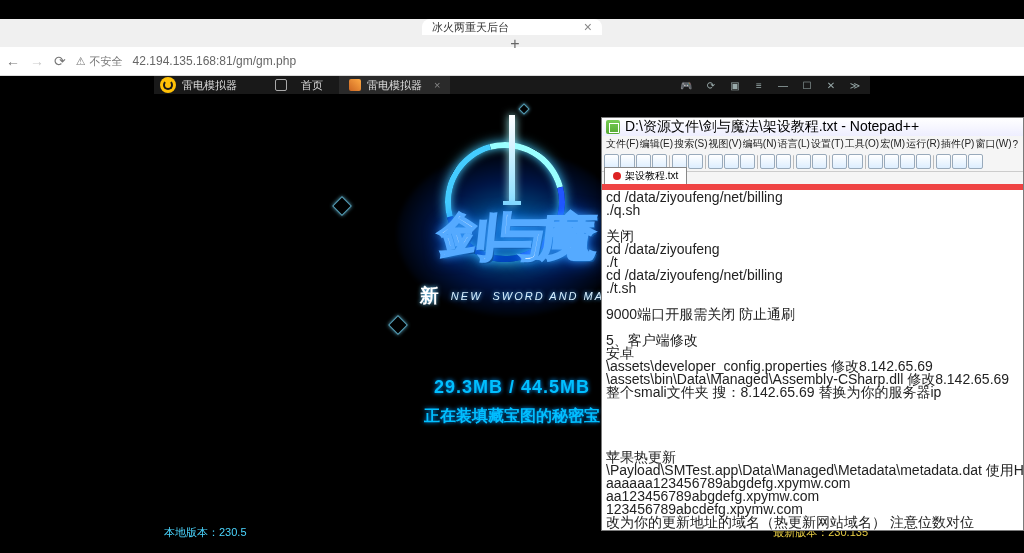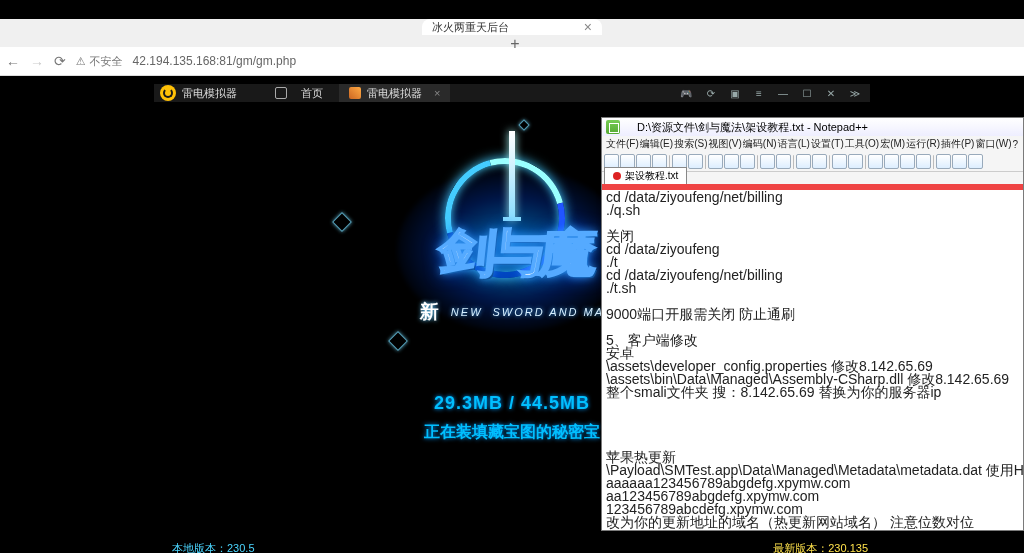--- a/index.html
+++ b/index.html
@@ -10,21 +10,21 @@
 .browser-tab-bar { height: 28px; background: #f0f0f0; display: flex; align-items: center; padding: 0 4px; flex-direction: column; }
 .browser-tab { height: 24px; background: #fff; border-radius: 8px 8px 0 0; padding: 0 10px; display: flex; align-items: center; gap: 8px; min-width: 180px; font-size: 11px; color: #333; }
 .tab-close { font-size: 14px; color: #888; margin-left: auto; cursor: pointer; }
 .tab-plus { width: 20px; height: 20px; display: flex; align-items: center; justify-content: center; color: #666; font-size: 16px; margin-left: 6px; cursor: pointer; }
 
 .url-bar { height: 29px; background: #fff; display: flex; align-items: center; padding: 0 6px; gap: 10px; border-bottom: 1px solid #dcdcdc; }
 .url-back, .url-reload { color: #777; font-size: 14px; cursor: pointer; }
 .url-insecure { color: #777; font-size: 11px; display: flex; align-items: center; gap: 4px; }
 .url-text { font-size: 12px; color: #666; }
 
-.emulator-top { position: relative; margin: 8px 154px; height: 18px; background: #191919; display: flex; align-items: center; color: #ddd; font-size: 11px; }
+.emulator-top { position: relative; margin: 0 154px; height: 18px; background: #191919; display: flex; align-items: center; color: #ddd; font-size: 11px; }
 .emu-logo { width: 16px; height: 16px; border-radius: 50%; background: #ffc107; margin: 0 6px; position: relative; }
 .emu-logo::after { content: ""; position: absolute; inset: 3px; border: 2px solid #191919; border-radius: 50%; border-top-color: transparent; }
 .emu-title { margin-right: 28px; }
 .emu-home { display: flex; align-items: center; gap: 14px; padding: 0 10px; }
 .emu-home-icon { width: 12px; height: 12px; border: 1px solid #aaa; border-radius: 2px; }
 .emu-tab { background: #2a2a2a; height: 18px; display: flex; align-items: center; gap: 6px; padding: 0 10px; margin-left: 6px; }
 .emu-tab-icon { width: 12px; height: 12px; background: linear-gradient(45deg,#c62,#fa4); border-radius: 2px; }
 .emu-tab-x { color: #888; margin-left: 6px; cursor: pointer; }
 .emu-right { margin-left: auto; display: flex; gap: 10px; padding-right: 8px; }
 .emu-ctl { color: #9aa; font-size: 10px; width: 14px; text-align: center; cursor: pointer; }
@@ -44,29 +44,29 @@
 .sub-cn { font-size: 19px; font-weight: 700; color: #fff; text-shadow: 0 0 4px #6cf; }
 .sub-en { font-style: italic; }
 .logo-frost { position: absolute; inset: -6%; pointer-events: none; }
 .logo-frost span { position: absolute; width: 14px; height: 14px; border: 1px solid #7df; transform: rotate(45deg); opacity: 0.7; box-shadow: 0 0 4px #7df; }
 .logo-frost span:nth-child(1){ left: 6%; top: 34%; } .logo-frost span:nth-child(2){ right: 5%; top: 38%; } .logo-frost span:nth-child(3){ left: 20%; bottom: 12%; } .logo-frost span:nth-child(4){ right: 22%; bottom: 8%; } .logo-frost span:nth-child(5){ left: 52%; top: -4%; width: 8px; height: 8px; }
 
 .dl-info { margin-top: 28px; text-align: center; }
 .dl-size { color: #00bfff; font-size: 18px; font-weight: 600; letter-spacing: 1px; text-shadow: 0 0 4px #09f; }
 .dl-msg { color: #00bfff; font-size: 16px; font-weight: 600; margin-top: 8px; text-shadow: 0 0 4px #09f; }
 
-.version-bar { position: absolute; left: 16px; right: 0; bottom: 0; height: 16px; display: flex; justify-content: space-between; font-size: 11px; padding: 0 2px; }
+.version-bar { position: absolute; left: 8px; right: 0; bottom: 0; height: 16px; display: flex; justify-content: space-between; font-size: 11px; padding: 0 2px; }
 .ver-local { color: #4bd6ff; }
 .ver-remote { color: #ffe24b; }
 
 .bottom-black { height: 12px; background: #000; }
 
 
 .npp { position: absolute; right: 0; top: 117px; width: 423px; height: 414px; background: #fff; border: 1px solid #7a7a7a; display: flex; flex-direction: column; box-shadow: 2px 2px 6px rgba(0,0,0,0.3); font-family: "SimSun", monospace; }
-.npp-title { height: 18px; background: linear-gradient(#fff,#eef); display: flex; align-items: center; gap: 17px; padding: 0 4px; font-size: 11px; }
+.npp-title { height: 18px; background: linear-gradient(#fff,#eef); display: flex; align-items: center; gap: 5px; padding: 0 4px; font-size: 14px; }
 .npp-icon { width: 14px; height: 14px; background: linear-gradient(#7c5,#5a3); border-radius: 2px; position: relative; }
 .npp-icon::after { content: ""; position: absolute; left: 3px; top: 3px; width: 8px; height: 8px; border: 1px solid #fff; }
 .npp-menu { height: 16px; background: #f5f5f5; display: flex; gap: 1px; padding: 0 4px; font-size: 10px; color: #222; align-items: center; flex-wrap: nowrap; overflow: hidden; }
 .npp-toolbar { height: 20px; display: flex; align-items: center; gap: 1px; padding: 1px 2px; background: #f5f5f5; border-bottom: 1px solid #ccc; overflow: hidden; }
 .tb { width: 15px; height: 15px; border: 1px solid #9ab; background: linear-gradient(#fff,#def); border-radius: 2px; flex: none; }
 .tb.sep { width: 1px; background: #bbb; border: none; height: 14px; margin: 0 1px; }
 .npp-tab-row { height: 18px; background: #f5f5f5; display: flex; align-items: flex-end; padding: 0 2px; border-bottom: 6px solid #ef4444; }
 .npp-tab { height: 17px; background: #fff; border: 1px solid #888; border-bottom: none; padding: 0 8px; font-size: 10px; display: flex; align-items: center; gap: 4px; }
 .npp-tab .dot { width: 8px; height: 8px; background: #d22; border-radius: 50%; }
 .npp-editor { flex: 1; display: flex; overflow: hidden; background: #fff; }

